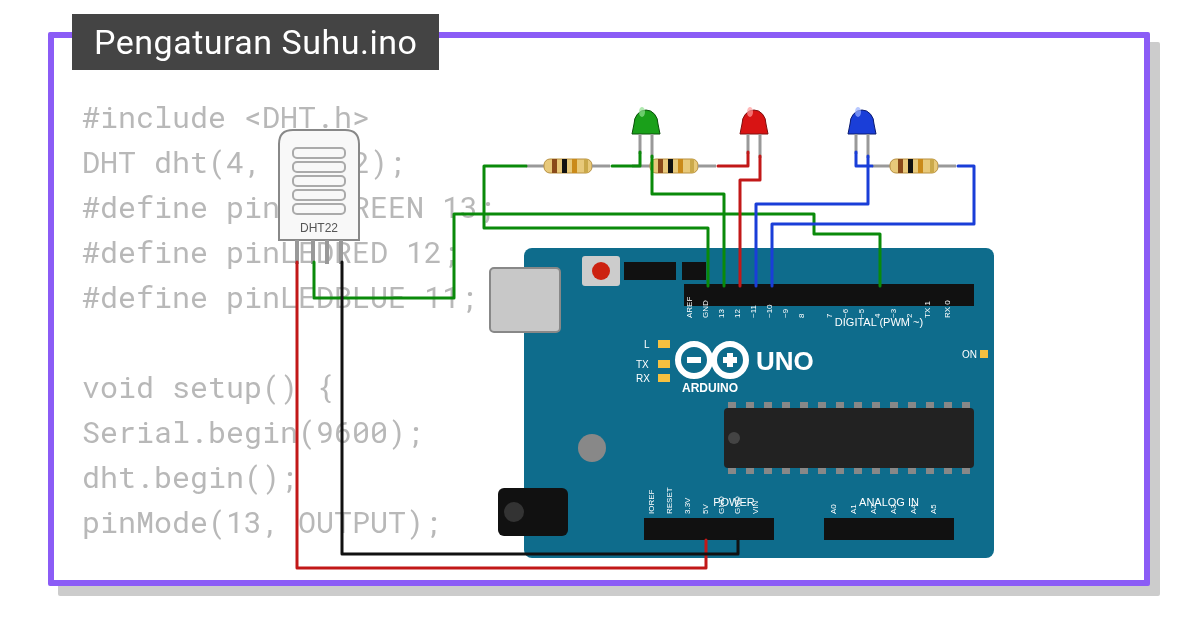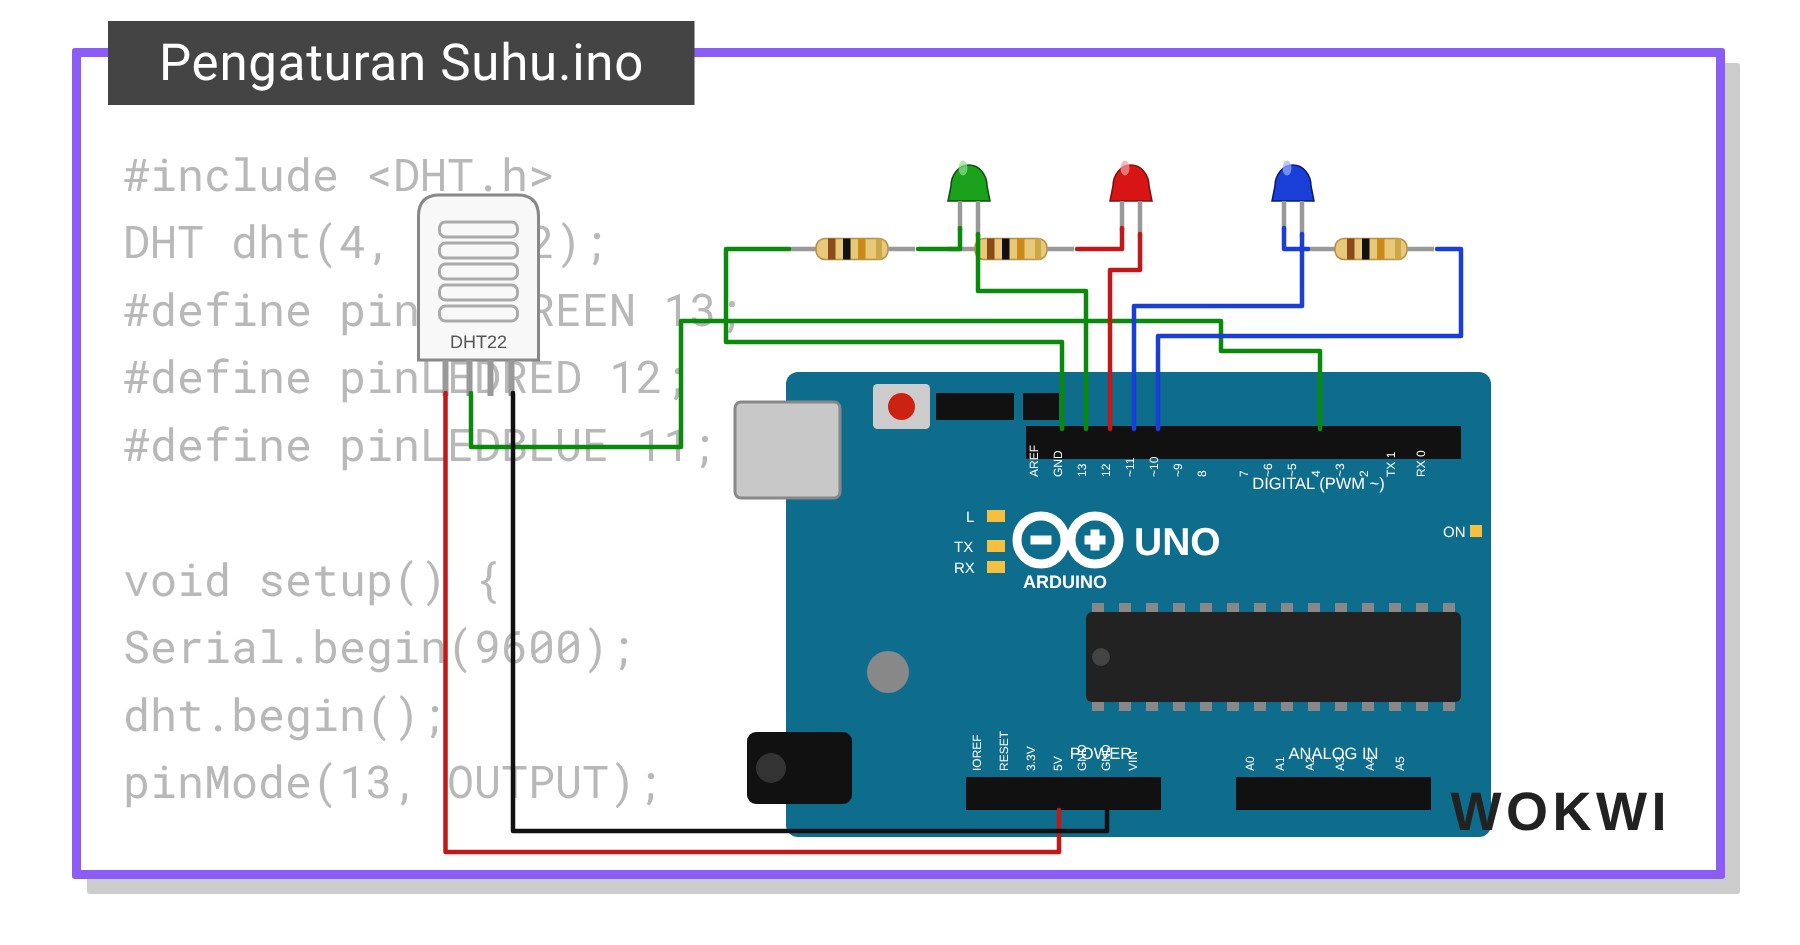--- a/index.html
+++ b/index.html
@@ -32,21 +32,21 @@
     overflow: hidden;
   }
   .title-tab {
     position: absolute;
     left: 72px;
     top: 14px;
     background: #444;
     color: #fff;
     font-size: 34px;
     font-weight: 400;
-    padding: 8px 34px;
+    padding: 8px 22px;
     z-index: 10;
     letter-spacing: 0.5px;
   }
   .code {
     position: absolute;
     left: 28px;
     top: 56px;
     font-family: "Roboto Mono", "Courier New", monospace;
     font-size: 30px;
     line-height: 1.5;
@@ -297,14 +297,13 @@
       <path d="M472,128 L430,128 L430,190 L654,190 L654,248" stroke="#0a8a0a"></path>
 
       <path d="M694,114 L694,128 L664,128" stroke="#c21818"></path>
 
       <path d="M802,114 L802,128 L818,128" stroke="#1a3ed8"></path>
 
       <path d="M904,128 L920,128 L920,186 L718,186 L718,248" stroke="#1a3ed8"></path>
     </g>
   </svg>
 
-  <div class="brand">WOKWI</div>
 </div>
 
 </body></html>

